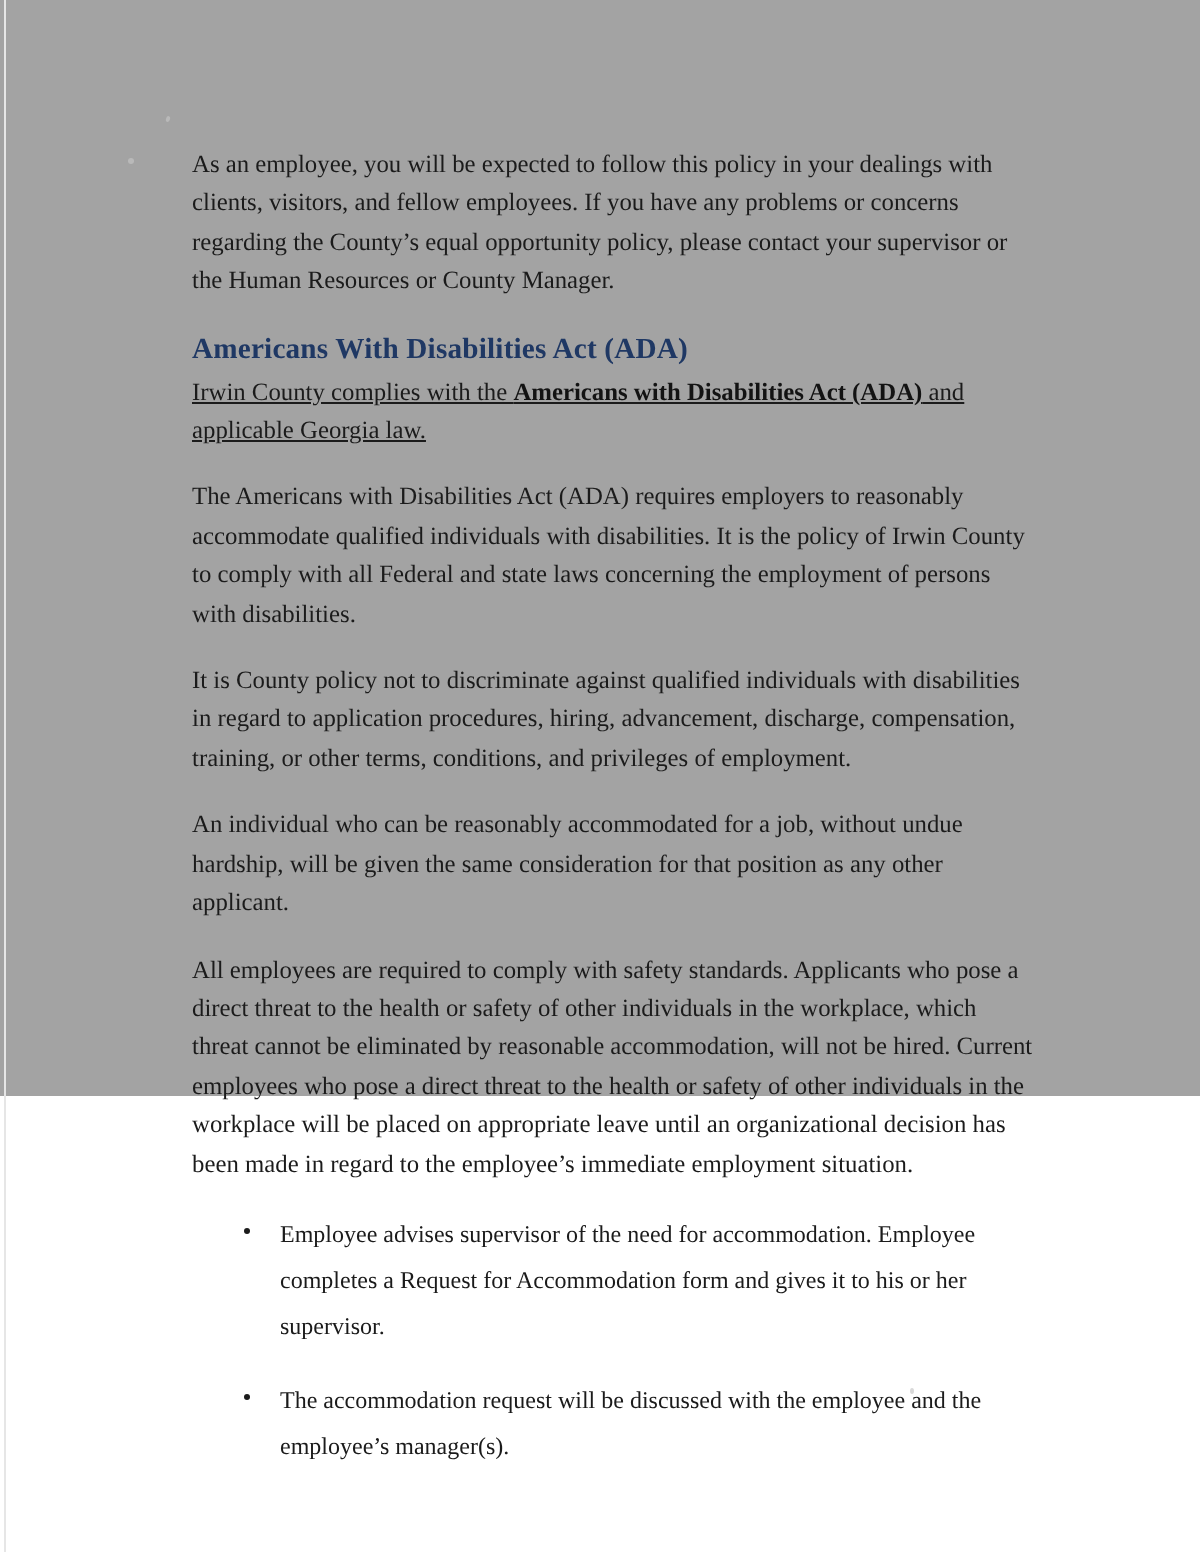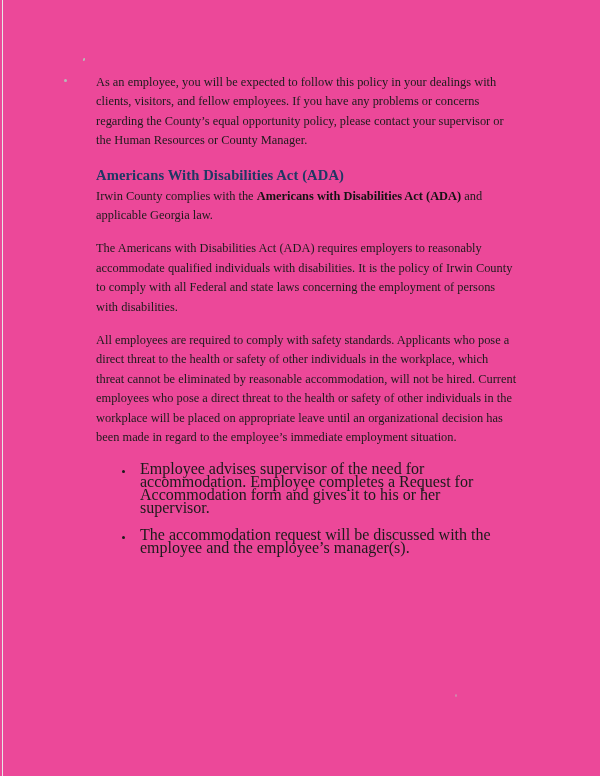--- a/index.html
+++ b/index.html
@@ -10,22 +10,22 @@
     width: 600px;
     height: 776px;
     background: #ffffff;
     font-family: "Liberation Serif", "DejaVu Serif", serif;
     overflow: hidden;
   }
 
   .page {
     position: relative;
     width: 600px;
-    height: 776px;
-    background: #ec4899;
+    height: 548px;
+    background: #a3a3a3;
     box-sizing: border-box;
   }
 
   
   .scan-edge {
     position: absolute;
     left: 2px;
     top: 0;
     width: 1px;
     height: 776px;
@@ -60,35 +60,36 @@
     margin: 7px 0 2px 0;
     font-size: 14.6px;
     line-height: 20px;
     font-weight: bold;
     color: #1f3864;
     letter-spacing: .1px;
   }
 
   p.tight {
     margin-bottom: 14px;
+    text-decoration: underline;
   }
 
   .b { font-weight: bold; color: #131313; }
 
   ul.bullets {
     margin: 4px 0 0 0;
     padding: 0;
     list-style: none;
   }
   ul.bullets li {
     position: relative;
     margin: 0 0 14px 0;
     padding-left: 44px;
-    font-size: 16px;
-    line-height: 13px;
+    font-size: 12px;
+    line-height: 23px;
     color: #1b1b1b;
     width: 396px;
     box-sizing: border-box;
   }
   ul.bullets li .dot {
     position: absolute;
     left: 26px;
     top: 8px;
     width: 3.4px;
     height: 3.4px;
@@ -109,22 +110,24 @@
   <div class="content">
 
     <p class="para">As an employee, you will be expected to follow this policy in your dealings with clients, visitors, and fellow employees. If you have any problems or concerns regarding the County’s equal opportunity policy, please contact your supervisor or the Human Resources or County Manager.</p>
 
     <h2 class="section-heading">Americans With Disabilities Act (ADA)</h2>
 
     <p class="para tight"><span>Irwin County complies with the </span><span class="b">Americans with Disabilities Act (ADA)</span><span> and applicable Georgia law.</span></p>
 
     <p class="para">The Americans with Disabilities Act (ADA) requires employers to reasonably accommodate qualified individuals with disabilities. It is the policy of Irwin County to comply with all Federal and state laws concerning the employment of persons with disabilities.</p>
 
+    <p class="para">It is County policy not to discriminate against qualified individuals with disabilities in regard to application procedures, hiring, advancement, discharge, compensation, training, or other terms, conditions, and privileges of employment.</p>
 
 
+    <p class="para">An individual who can be reasonably accommodated for a job, without undue hardship, will be given the same consideration for that position as any other applicant.</p>
 
     <p class="para">All employees are required to comply with safety standards. Applicants who pose a direct threat to the health or safety of other individuals in the workplace, which threat cannot be eliminated by reasonable accommodation, will not be hired. Current employees who pose a direct threat to the health or safety of other individuals in the workplace will be placed on appropriate leave until an organizational decision has been made in regard to the employee’s immediate employment situation.</p>
 
 
     <ul class="bullets">
       <li>
         <span class="dot"></span>
         <span>Employee advises supervisor of the need for accommodation. Employee completes a Request for Accommodation form and gives it to his or her supervisor.</span>
       </li>
       <li>

